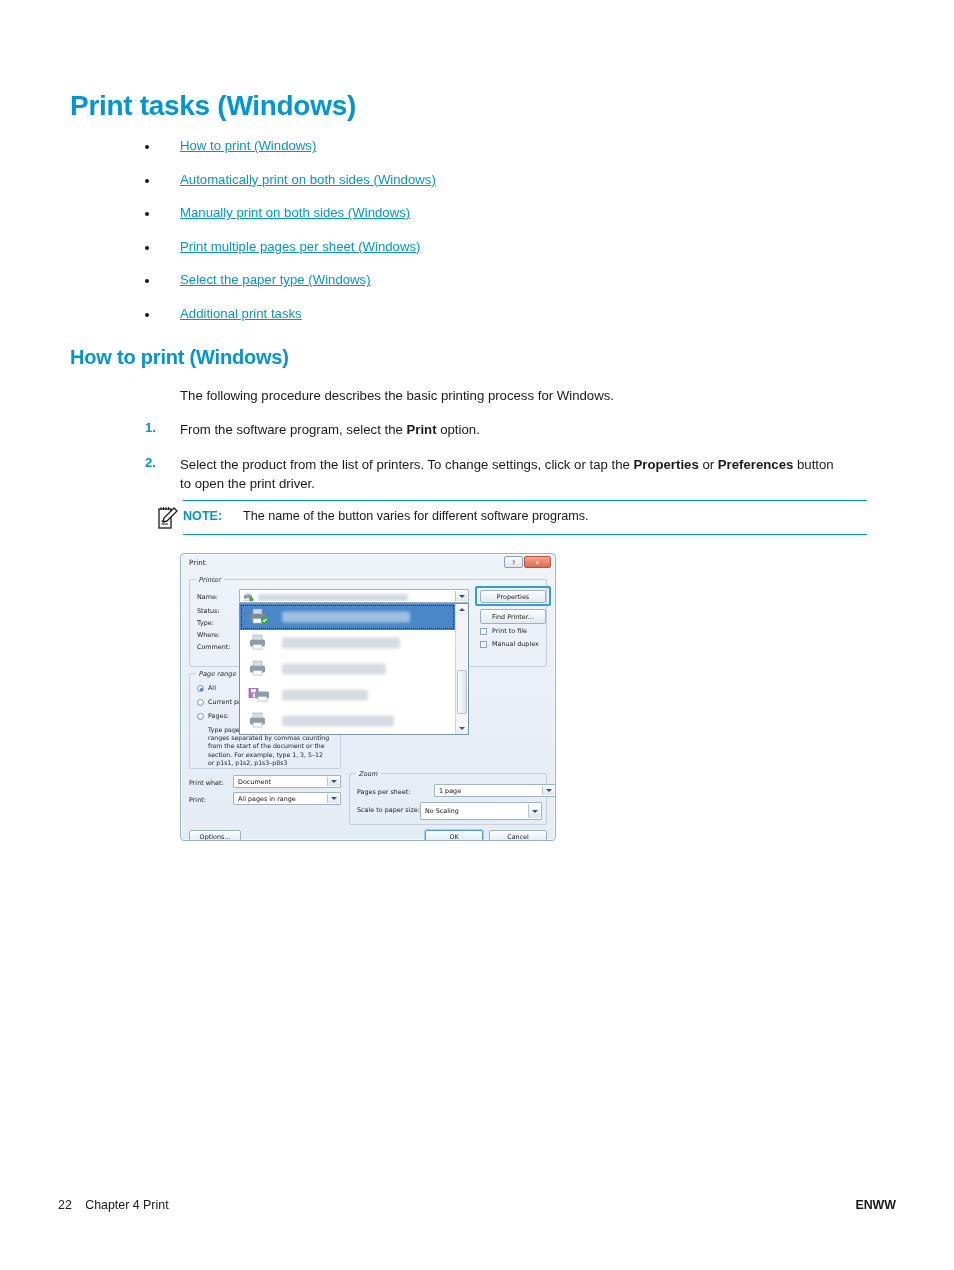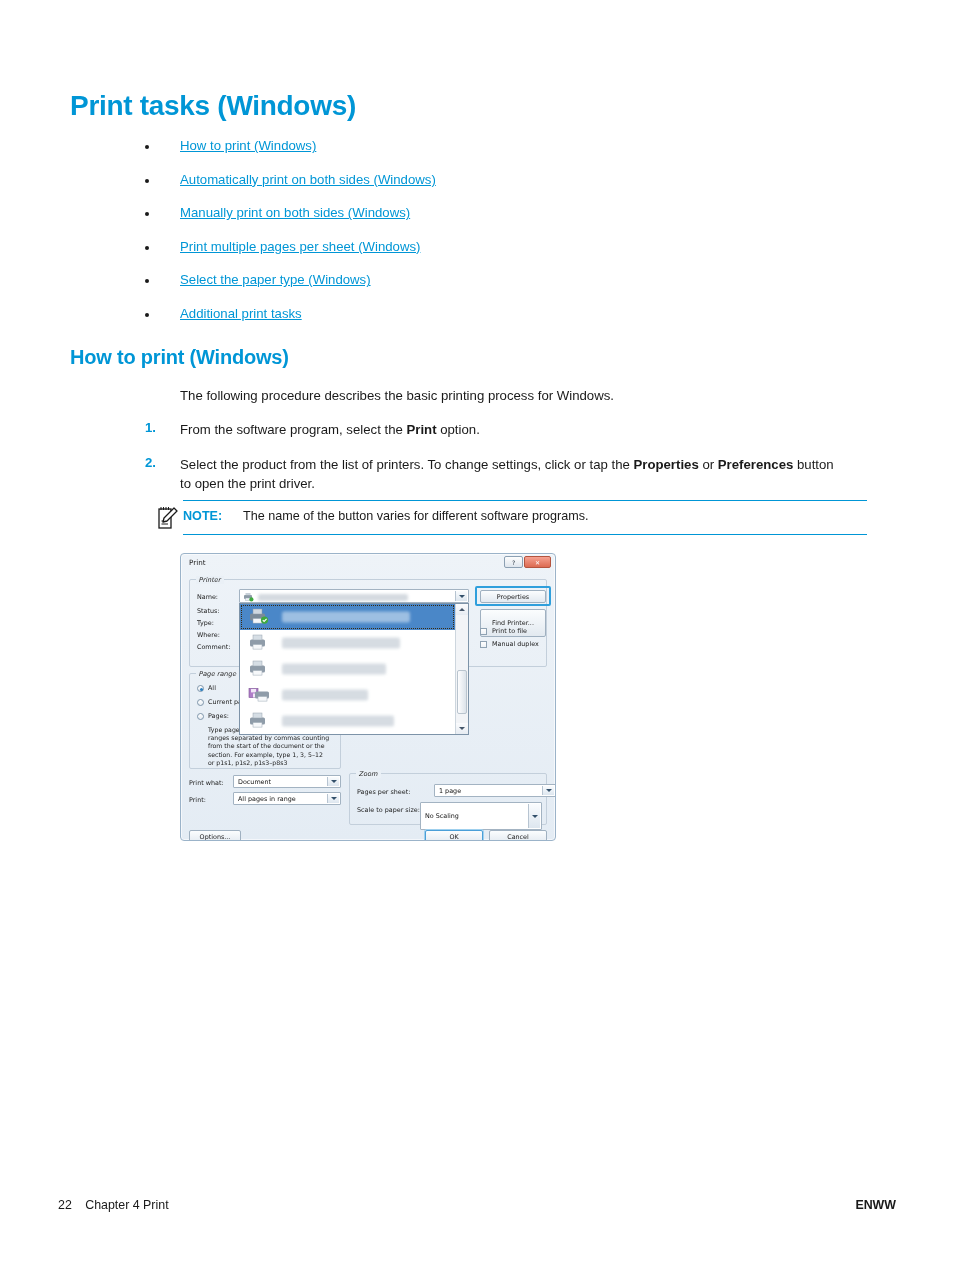--- a/index.html
+++ b/index.html
@@ -441,21 +441,21 @@
 
           <div class="dd-scroll">
             <div class="dd-arrow up"></div>
             <div class="dd-thumb"></div>
             <div class="dd-arrow down"></div>
           </div>
         </div>
 
         <div class="highlight-box" style="left:294px; top:15px; width:76px; height:20px;"></div>
         <div class="btn" style="left:299px; top:19px; width:66px; height:13px;">Properties</div>
-        <div class="btn" style="left:299px; top:38px; width:66px; height:28px;">Find Printer...</div>
+        <div class="btn" style="left:299px; top:38px; width:66px; height:15px;">Find Printer...</div>
 
         <span class="checkbox" style="left:299px; top:57px;"></span>
         <span class="lbl" style="left:311px; top:56px;">Print to file</span>
         <span class="checkbox" style="left:299px; top:70px;"></span>
         <span class="lbl" style="left:311px; top:69px;">Manual duplex</span>
 
         <div class="group" style="left:8px; top:102px; width:152px; height:96px;">
           <span class="group-title">Page range</span>
         </div>
 
@@ -490,21 +490,21 @@
           <span class="group-title">Zoom</span>
         </div>
 
         <span class="lbl" style="left:176px; top:217px;">Pages per sheet:</span>
         <div class="field" style="left:253px; top:213px; width:122px; height:13px;">
           <span class="field-val">1 page</span>
           <span class="combo-arrow"></span>
         </div>
 
         <span class="lbl" style="left:176px; top:235px;">Scale to paper size:</span>
-        <div class="field" style="left:239px; top:231px; width:122px; height:28px;">
+        <div class="field" style="left:239px; top:231px; width:122px; height:18px;">
           <span class="field-val">No Scaling</span>
           <span class="combo-arrow"></span>
         </div>
 
         <div class="btn" style="left:8px; top:259px; width:52px; height:14px;">Options...</div>
         <div class="btn default" style="left:244px; top:259px; width:58px; height:14px;">OK</div>
         <div class="btn" style="left:308px; top:259px; width:58px; height:14px;">Cancel</div>
 
       </div>
     </div>

